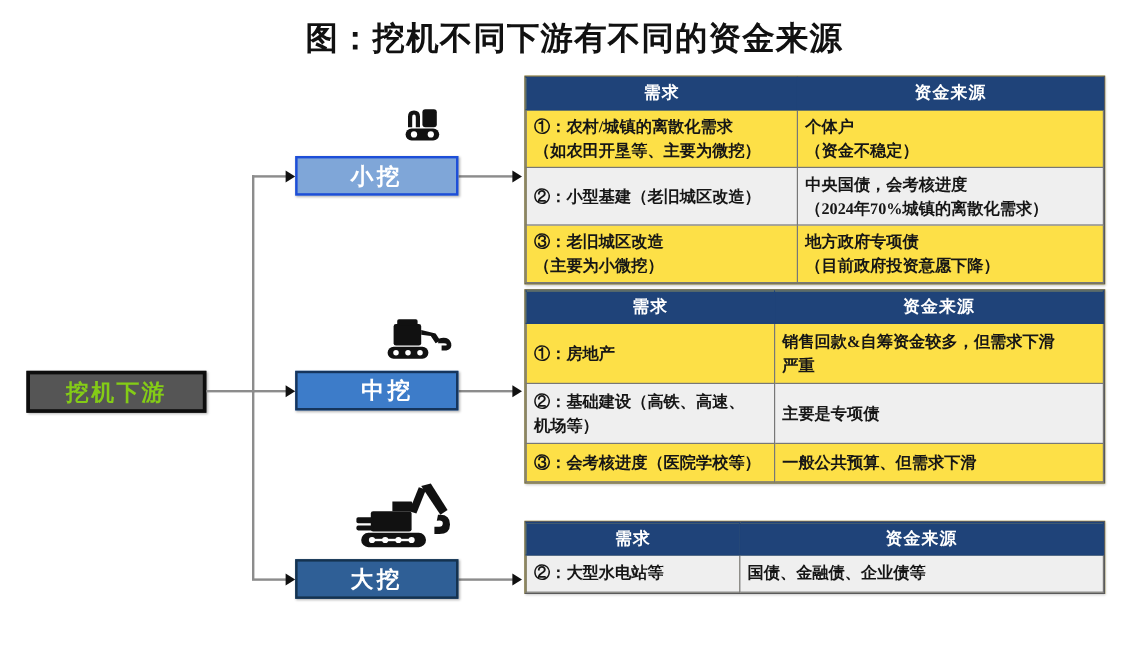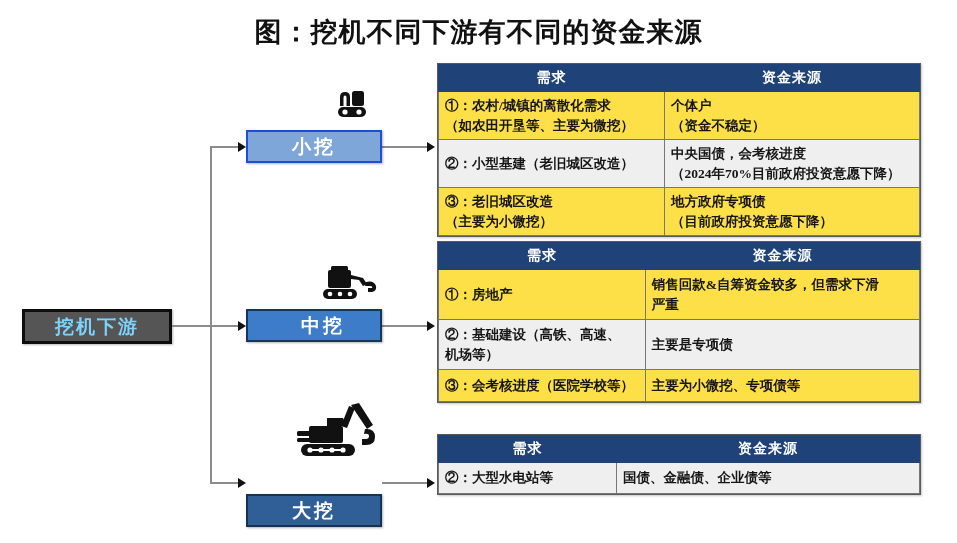--- a/index.html
+++ b/index.html
@@ -36,21 +36,21 @@
     left: 22px;
     top: 309px;
     width: 150px;
     height: 35px;
     background: #555555;
     border: 3px solid #0d0d0d;
     box-sizing: border-box;
     display: flex;
     align-items: center;
     justify-content: center;
-    color: #7dd3fc;
+    color: #84cc16;
     font-weight: bold;
     font-size: 19px;
     letter-spacing: 2px;
     box-shadow: 1px 1px 2px rgba(0,0,0,.28);
   }
 
   
   .branch-node {
     position: absolute;
     left: 246px;
@@ -61,21 +61,21 @@
     align-items: center;
     justify-content: center;
     color: #ffffff;
     font-weight: bold;
     font-size: 19px;
     letter-spacing: 3px;
     box-shadow: 1px 1px 2px rgba(0,0,0,.3);
   }
   #node-small  { top: 130px; background: #7fa6d8; border: 2px solid #1d4ed8; }
   #node-medium { top: 309px; background: #3d7cc9; border: 2px solid #16355c; padding-left: 18px; }
-  #node-large  { top: 466px; background: #2f5f96; border: 2px solid #15324f; margin-top: 28px; }
+  #node-large  { top: 466px; background: #2f5f96; border: 2px solid #15324f; }
 
   
   .conn {
     position: absolute;
     background: #8c8c8c;
   }
   .conn-h { height: 2px; }
   .conn-v { width: 2px; }
 
   .arrow-head {
@@ -246,21 +246,21 @@
           <span class="cell-line">个体户</span>
           <span class="cell-line">（资金不稳定）</span>
         </td>
       </tr>
       <tr class="alt" style="height:48px">
         <td>
           <span class="cell-line">②：小型基建（老旧城区改造）</span>
         </td>
         <td>
           <span class="cell-line">中央国债，会考核进度</span>
-          <span class="cell-line">（2024年70%目前政府投资意愿下降）</span>
+          <span class="cell-line">（2024年70%城镇的离散化需求）</span>
         </td>
       </tr>
       <tr style="height:48px">
         <td>
           <span class="cell-line">③：老旧城区改造</span>
           <span class="cell-line">（主要为小微挖）</span>
         </td>
         <td>
           <span class="cell-line">地方政府专项债</span>
           <span class="cell-line">（目前政府投资意愿下降）</span>
@@ -299,21 +299,21 @@
         </td>
         <td>
           <span class="cell-line">主要是专项债</span>
         </td>
       </tr>
       <tr style="height:32px">
         <td>
           <span class="cell-line">③：会考核进度（医院学校等）</span>
         </td>
         <td>
-          <span class="cell-line">主要为小微挖、专项债等</span>
+          <span class="cell-line">一般公共预算、但需求下滑</span>
         </td>
       </tr>
     </tbody>
   </table>
 </div>
 
 <div class="fund-table" id="table-large">
   <table>
     <colgroup>
         <col style="width:37%">

